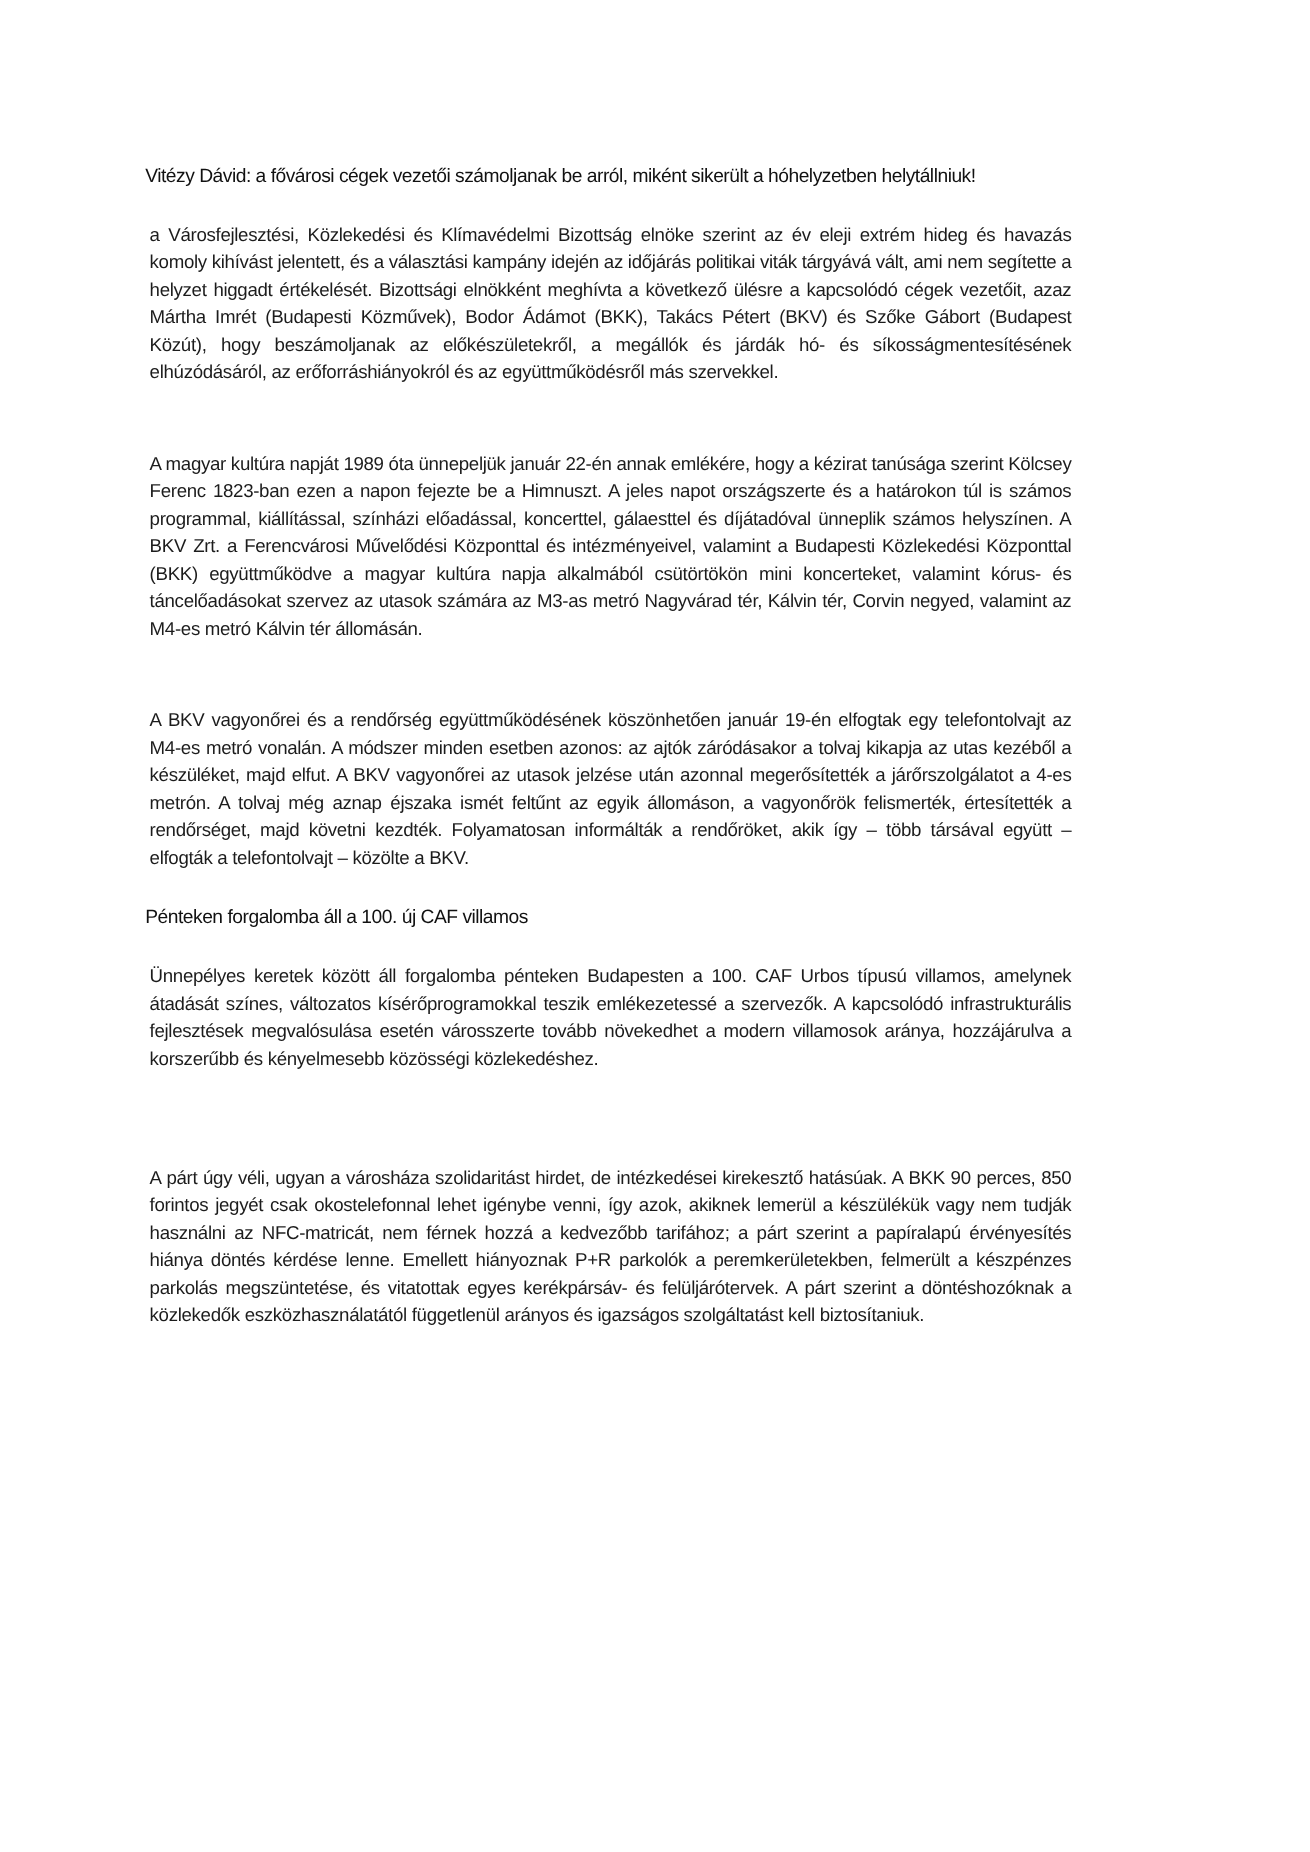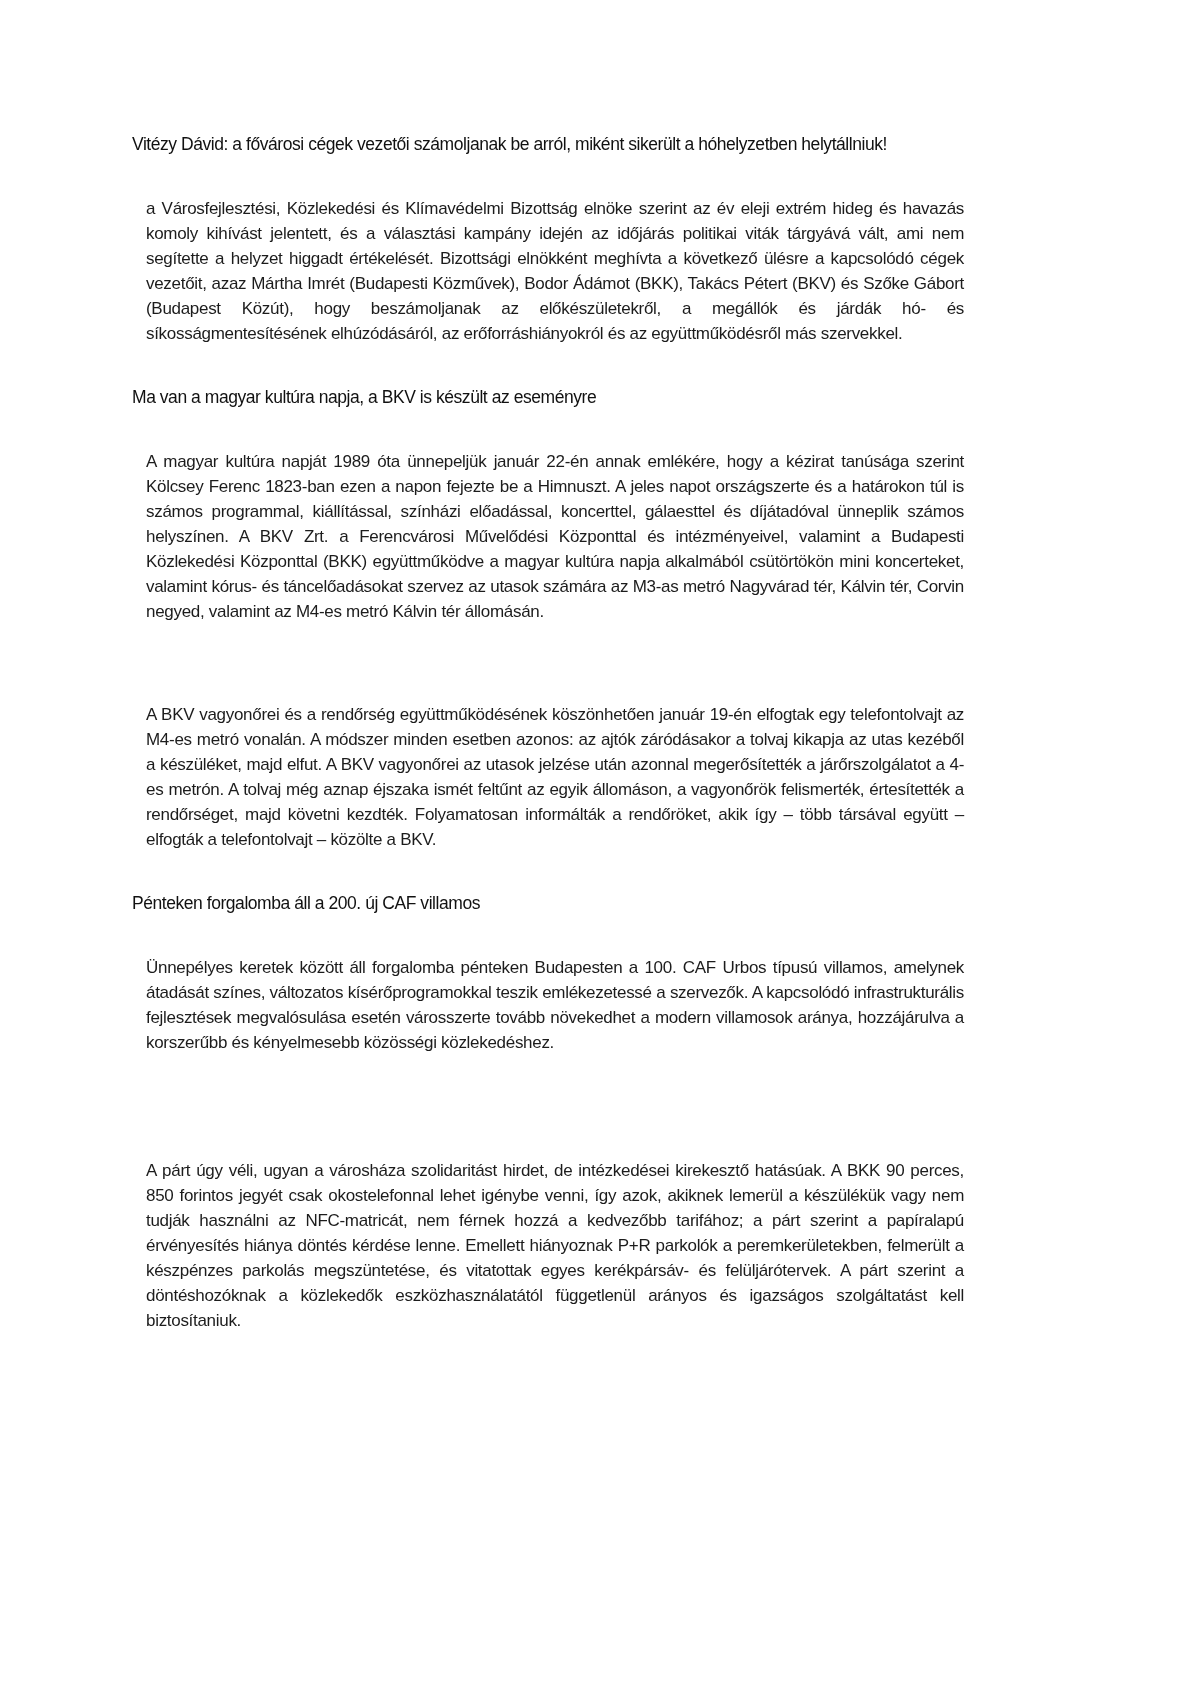--- a/index.html
+++ b/index.html
@@ -11,71 +11,70 @@
       width: 1191px;
       height: 1684px;
       position: relative;
       overflow: hidden;
       font-family: "Liberation Sans", "DejaVu Sans", sans-serif;
       color: #1a1a1a;
     }
     .page {
       position: absolute;
       left: 132px;
-      top: 132px;
+      top: 147px;
       width: 846px;
     }
     .headline {
       font-size: 17.5px;
       line-height: 25px;
       font-weight: normal;
       letter-spacing: -0.45px;
       margin: 0;
       color: #111;
       white-space: nowrap;
     }
     .body-text {
       font-size: 17px;
       line-height: 25px;
       text-align: justify;
-      margin: 14px;
+      margin: 4px;
       letter-spacing: -0.3px;
       color: #1c1c1c;
     }
     .gap-after-head { height: 25px; }
     .gap-after-para { height: 25px; }
     .gap-after-para-lg { height: 50px; }
   </style>
 </head>
 <body>
 
 <div class="page">
 
   <section>
     <h2 class="headline">Vitézy Dávid: a fővárosi cégek vezetői számoljanak be arról, miként sikerült a hóhelyzetben helytállniuk!</h2>
     <div class="gap-after-head"></div>
     <p class="body-text">a Városfejlesztési, Közlekedési és Klímavédelmi Bizottság elnöke szerint az év eleji extrém hideg és havazás komoly kihívást jelentett, és a választási kampány idején az időjárás politikai viták tárgyává vált, ami nem segítette a helyzet higgadt értékelését. Bizottsági elnökként meghívta a következő ülésre a kapcsolódó cégek vezetőit, azaz Mártha Imrét (Budapesti Közművek), Bodor Ádámot (BKK), Takács Pétert (BKV) és Szőke Gábort (Budapest Közút), hogy beszámoljanak az előkészületekről, a megállók és járdák hó- és síkosságmentesítésének elhúzódásáról, az erőforráshiányokról és az együttműködésről más szervekkel.</p>
     <div class="gap-after-para"></div>
   </section>
 
   <section>
-    <h2 class="headline">Ma van a magyar kultúra napja, a BKV is készült az eseményre</h2>
     <div class="gap-after-head"></div>
     <p class="body-text">A magyar kultúra napját 1989 óta ünnepeljük január 22-én annak emlékére, hogy a kézirat tanúsága szerint Kölcsey Ferenc 1823-ban ezen a napon fejezte be a Himnuszt. A jeles napot országszerte és a határokon túl is számos programmal, kiállítással, színházi előadással, koncerttel, gálaesttel és díjátadóval ünneplik számos helyszínen. A BKV Zrt. a Ferencvárosi Művelődési Központtal és intézményeivel, valamint a Budapesti Közlekedési Központtal (BKK) együttműködve a magyar kultúra napja alkalmából csütörtökön mini koncerteket, valamint kórus- és táncelőadásokat szervez az utasok számára az M3-as metró Nagyvárad tér, Kálvin tér, Corvin negyed, valamint az M4-es metró Kálvin tér állomásán.</p>
     <div class="gap-after-para"></div>
   </section>
 
   <section>
     <div class="gap-after-head"></div>
     <p class="body-text">A BKV vagyonőrei és a rendőrség együttműködésének köszönhetően január 19-én elfogtak egy telefontolvajt az M4-es metró vonalán. A módszer minden esetben azonos: az ajtók záródásakor a tolvaj kikapja az utas kezéből a készüléket, majd elfut. A BKV vagyonőrei az utasok jelzése után azonnal megerősítették a járőrszolgálatot a 4-es metrón. A tolvaj még aznap éjszaka ismét feltűnt az egyik állomáson, a vagyonőrök felismerték, értesítették a rendőrséget, majd követni kezdték. Folyamatosan informálták a rendőröket, akik így – több társával együtt – elfogták a telefontolvajt – közölte a BKV.</p>
     <div class="gap-after-para"></div>
   </section>
 
   <section>
-    <h2 class="headline">Pénteken forgalomba áll a 200. új CAF villamos</h2>
+    <h2 class="headline">Pénteken forgalomba áll a 100. új CAF villamos</h2>
     <div class="gap-after-head"></div>
     <p class="body-text">Ünnepélyes keretek között áll forgalomba pénteken Budapesten a 100. CAF Urbos típusú villamos, amelynek átadását színes, változatos kísérőprogramokkal teszik emlékezetessé a szervezők. A kapcsolódó infrastrukturális fejlesztések megvalósulása esetén városszerte tovább növekedhet a modern villamosok aránya, hozzájárulva a korszerűbb és kényelmesebb közösségi közlekedéshez.</p>
     <div class="gap-after-para-lg"></div>
   </section>
 
   <section>
     <div class="gap-after-head"></div>
     <p class="body-text">A párt úgy véli, ugyan a városháza szolidaritást hirdet, de intézkedései kirekesztő hatásúak. A BKK 90 perces, 850 forintos jegyét csak okostelefonnal lehet igénybe venni, így azok, akiknek lemerül a készülékük vagy nem tudják használni az NFC-matricát, nem férnek hozzá a kedvezőbb tarifához; a párt szerint a papíralapú érvényesítés hiánya döntés kérdése lenne. Emellett hiányoznak P+R parkolók a peremkerületekben, felmerült a készpénzes parkolás megszüntetése, és vitatottak egyes kerékpársáv- és felüljárótervek. A párt szerint a döntéshozóknak a közlekedők eszközhasználatától függetlenül arányos és igazságos szolgáltatást kell biztosítaniuk.</p>
   </section>
 

